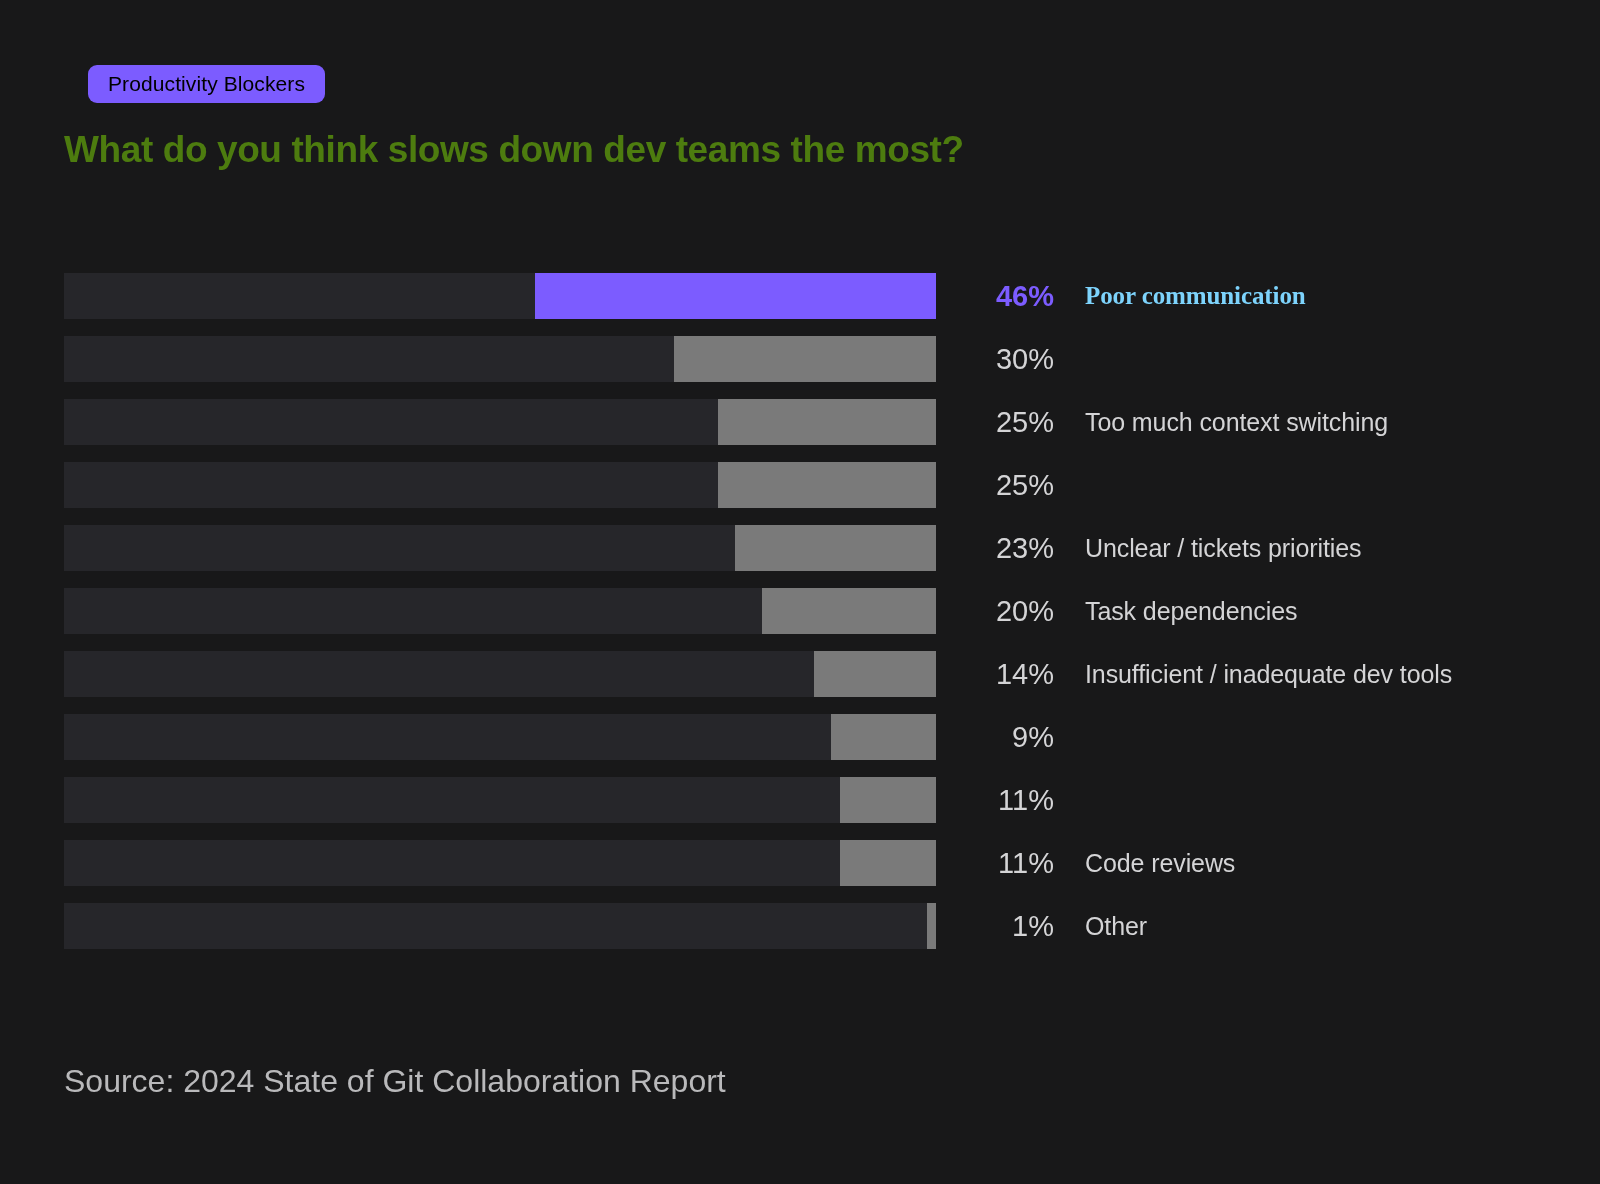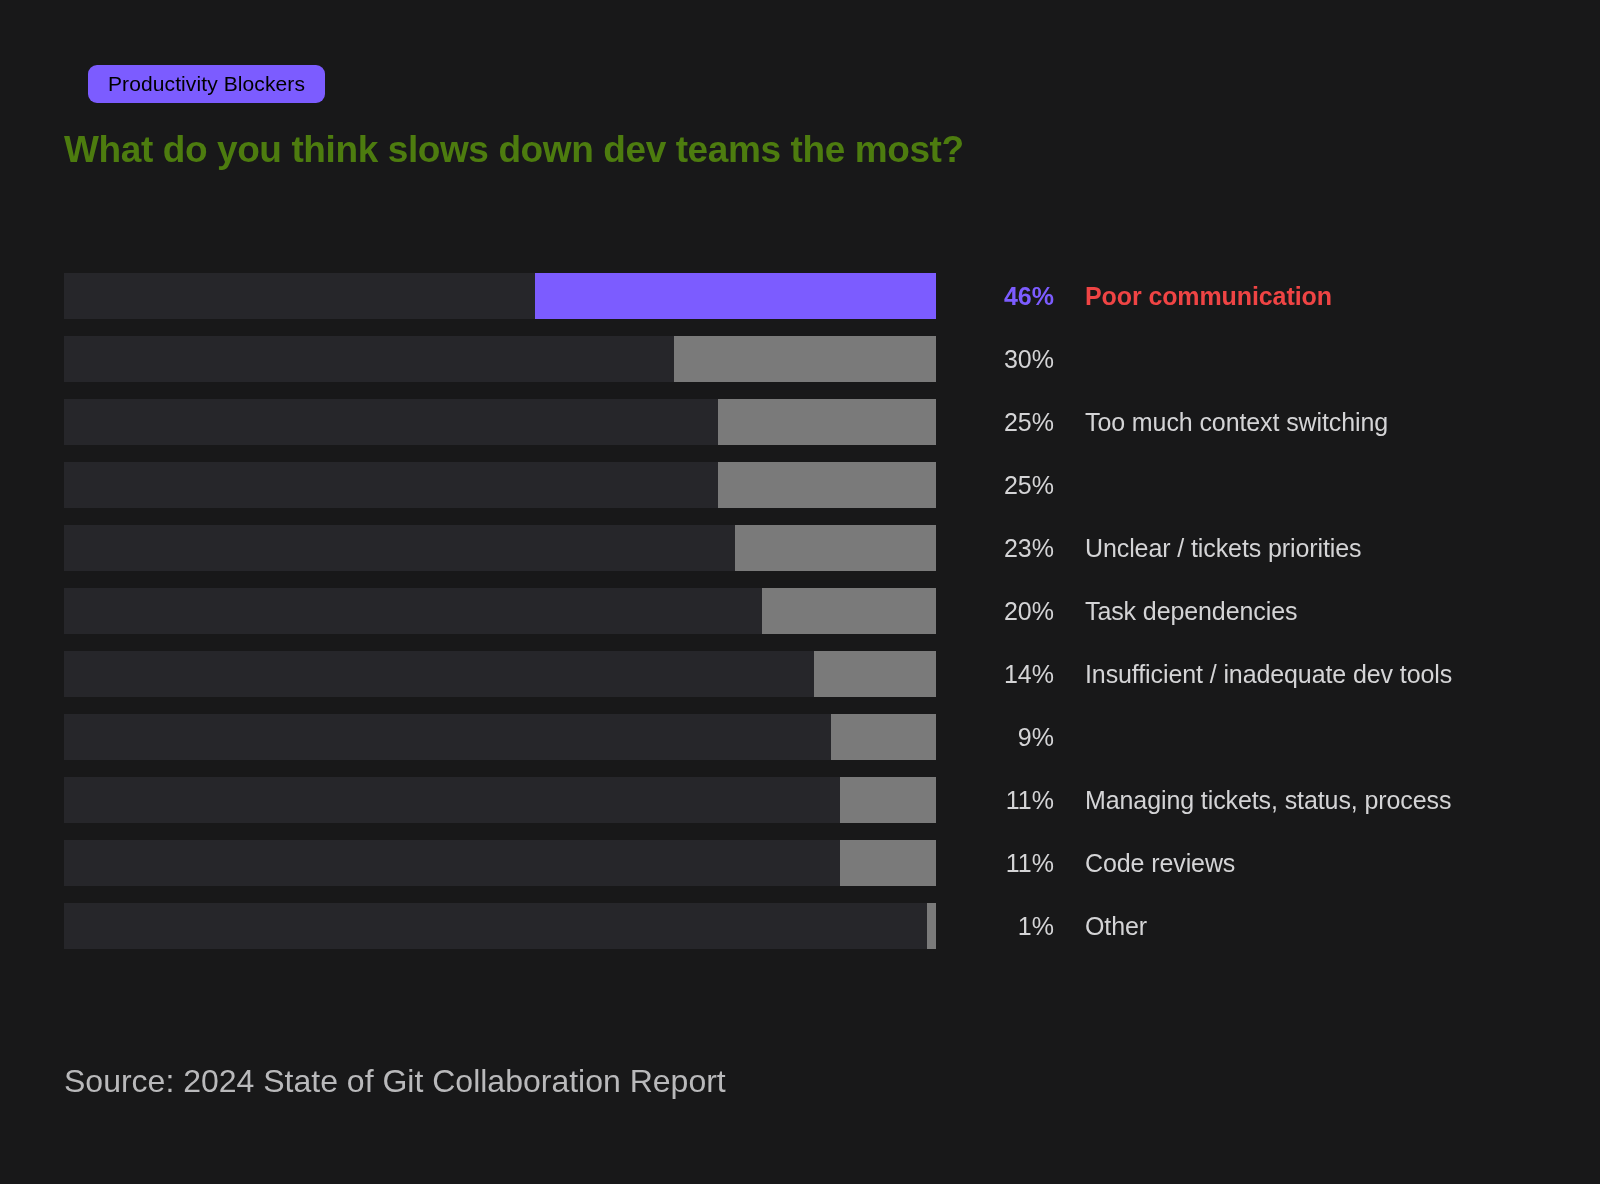--- a/index.html
+++ b/index.html
@@ -78,40 +78,41 @@
     right: 0;
     top: 0;
     height: 100%;
     background: #7a7a7a;
   }
   .bar.accent { background: #7c5cff; }
 
   .pct {
     flex: 0 0 86px;
     text-align: right;
-    font-size: 25px;
+    font-size: 29px;
     color: #d4d4d6;
     padding-right: 0;
     margin-left: 32px;
   }
   .pct.accent {
     color: #7c5cff;
     font-weight: bold;
   }
 
   .label {
     margin-left: 31px;
     font-size: 25px;
     color: #d4d4d6;
     white-space: nowrap;
     letter-spacing: -0.1px;
   }
   .label.accent {
-    color: #ef4444;
+    color: #7dd3fc;
     font-weight: bold;
+    font-family: Liberation Serif, serif;
   }
 
   
   .source {
     position: absolute;
     left: 64px;
     top: 1063px;
     font-size: 32px;
     color: #b9b9bb;
     white-space: nowrap;
@@ -180,21 +181,20 @@
         <div class="track">
           <div class="bar" style="width: 12%;"></div>
         </div>
         <div class="pct">9%</div>
       </div>
       <div class="row">
         <div class="track">
           <div class="bar" style="width: 11%;"></div>
         </div>
         <div class="pct">11%</div>
-        <div class="label">Managing tickets, status, process</div>
       </div>
       <div class="row">
         <div class="track">
           <div class="bar" style="width: 11%;"></div>
         </div>
         <div class="pct">11%</div>
         <div class="label">Code reviews</div>
       </div>
       <div class="row">
         <div class="track">

